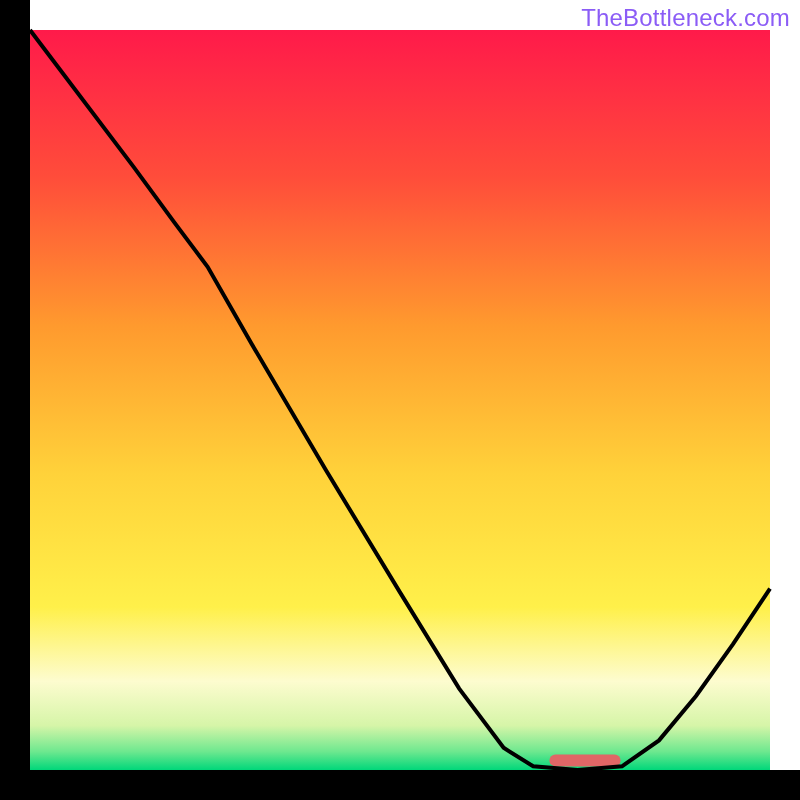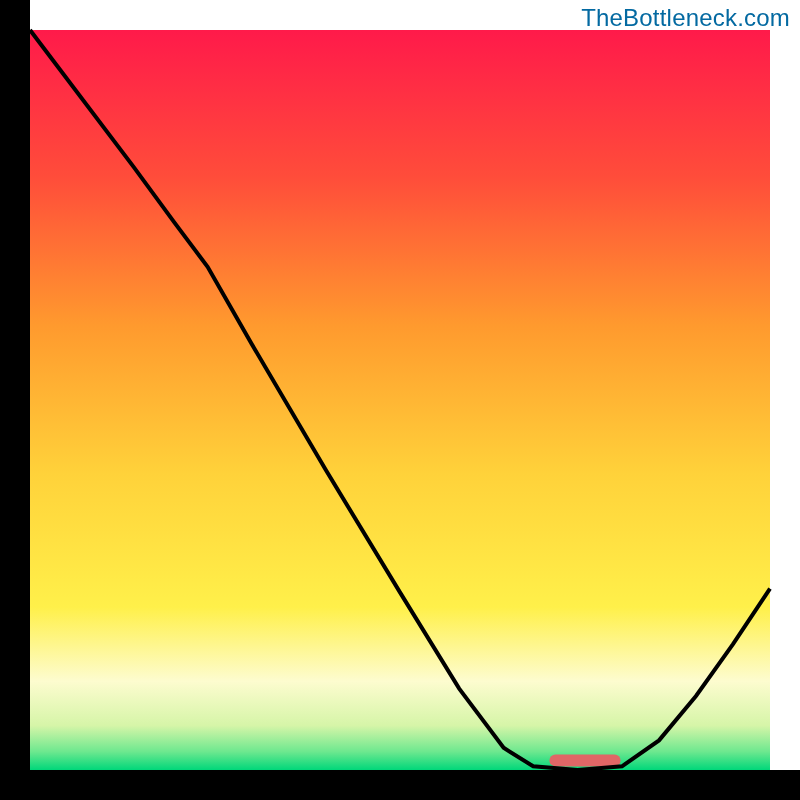--- a/index.html
+++ b/index.html
@@ -13,21 +13,21 @@
   .chart-container {
     position: relative;
     width: 800px;
     height: 800px;
   }
   .watermark {
     position: absolute;
     top: 4px;
     right: 10px;
     font-size: 24px;
-    color: #0369a1;
+    color: #8b5cf6;
     font-weight: 500;
     letter-spacing: 0.2px;
   }
   svg {
     display: block;
   }
 </style>
 </head>
 <body>
 

